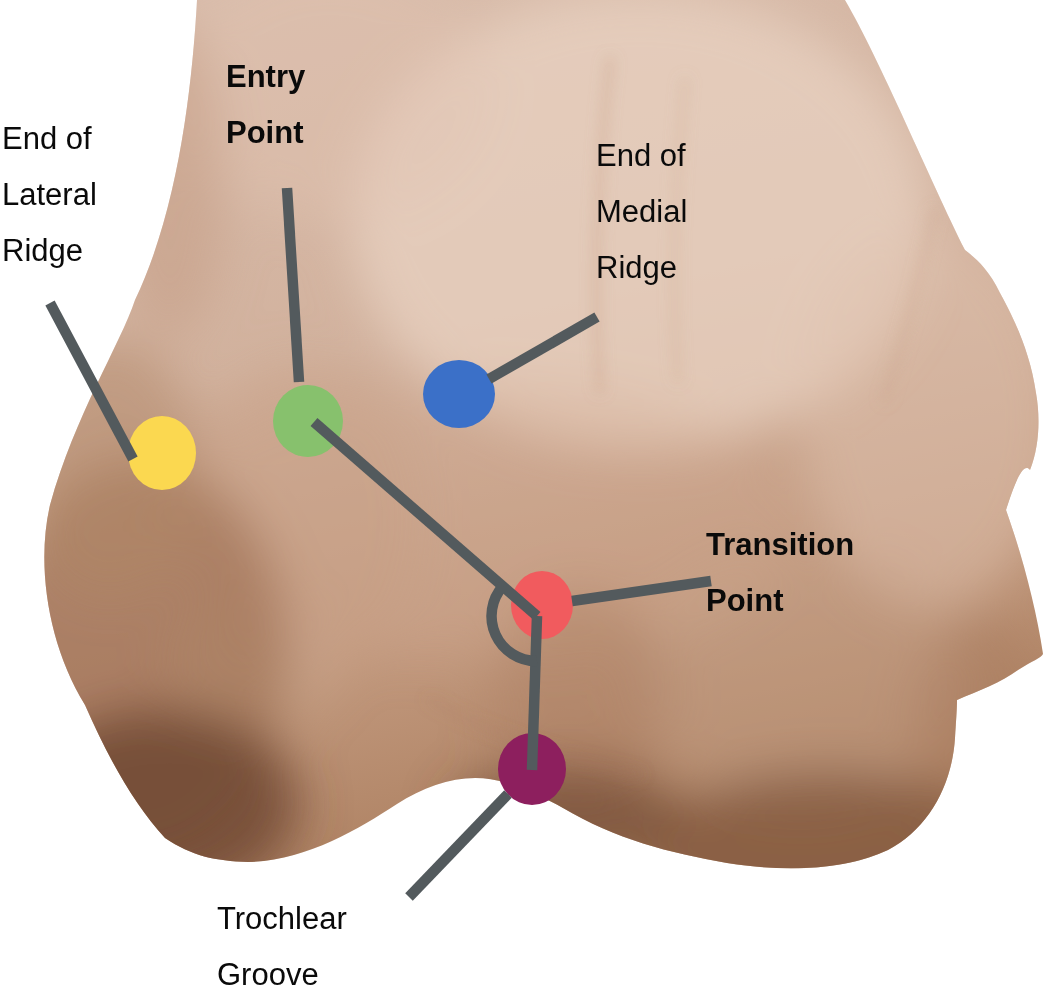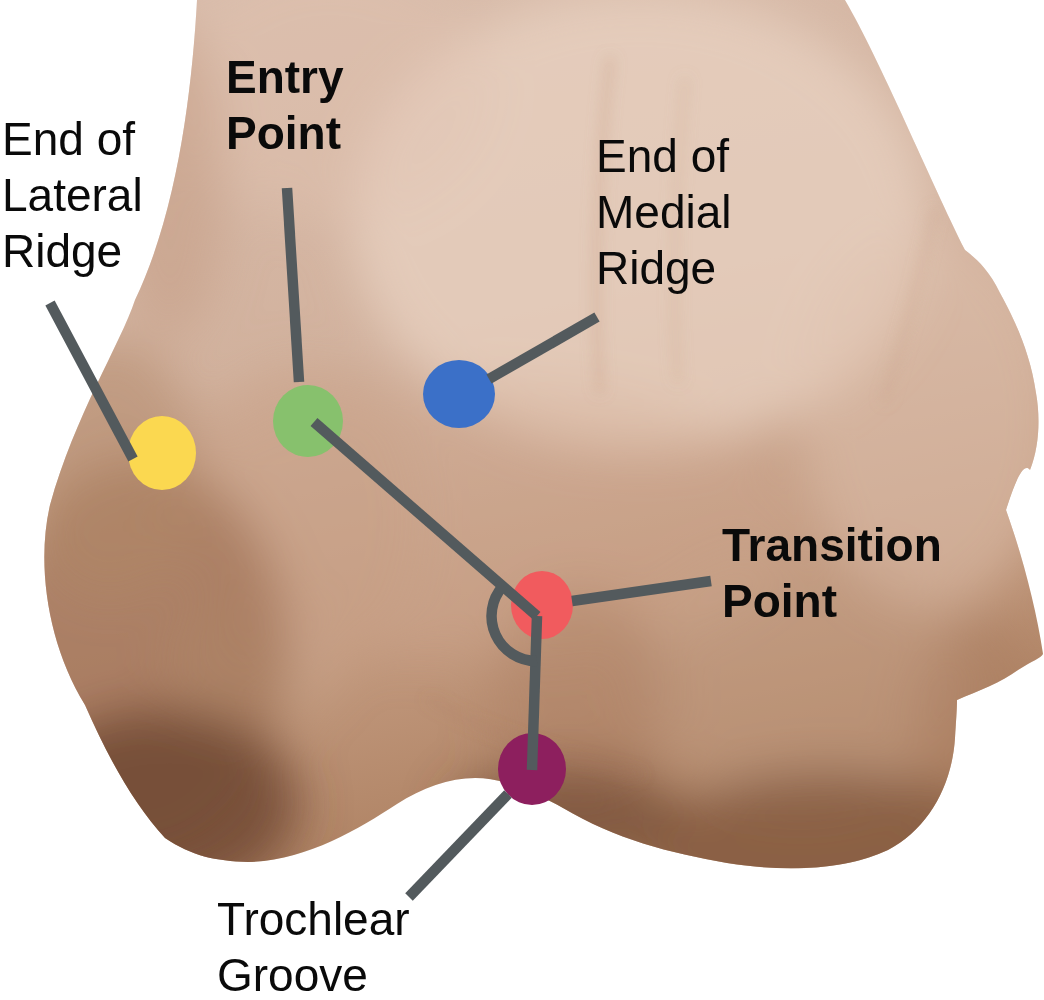--- a/index.html
+++ b/index.html
@@ -7,21 +7,21 @@
     position:relative;
     width:1044px;height:1000px;
     background:#ffffff;
     overflow:hidden;
     font-family:"Liberation Sans",sans-serif;
   }
   #bone-svg{position:absolute;left:0;top:0;width:1044px;height:1000px;display:block;}
   .point-label{
     position:absolute;
     font-family:"Liberation Sans",sans-serif;
-    font-size:46px;
+    font-size:31px;
     line-height:56px;
     font-weight:400;
     color:#0a0a0a;
     white-space:pre-line;
     letter-spacing:0;
   }
   .point-label.bold{font-weight:700;}
 </style>
 </head>
 <body>
@@ -142,17 +142,17 @@
   </svg>
 
   <div class="point-label" style="left: 2px; top: 111px;">End of
 Lateral
 Ridge</div>
   <div class="point-label bold" style="left: 226px; top: 49px;">Entry
 Point</div>
   <div class="point-label" style="left: 596px; top: 128px;">End of
 Medial
 Ridge</div>
-  <div class="point-label bold" style="left: 706px; top: 517px; margin-left: 16px;">Transition
+  <div class="point-label bold" style="left: 706px; top: 517px;">Transition
 Point</div>
   <div class="point-label" style="left: 217px; top: 891px;">Trochlear
 Groove</div>
 </div>
 
 </body></html>

